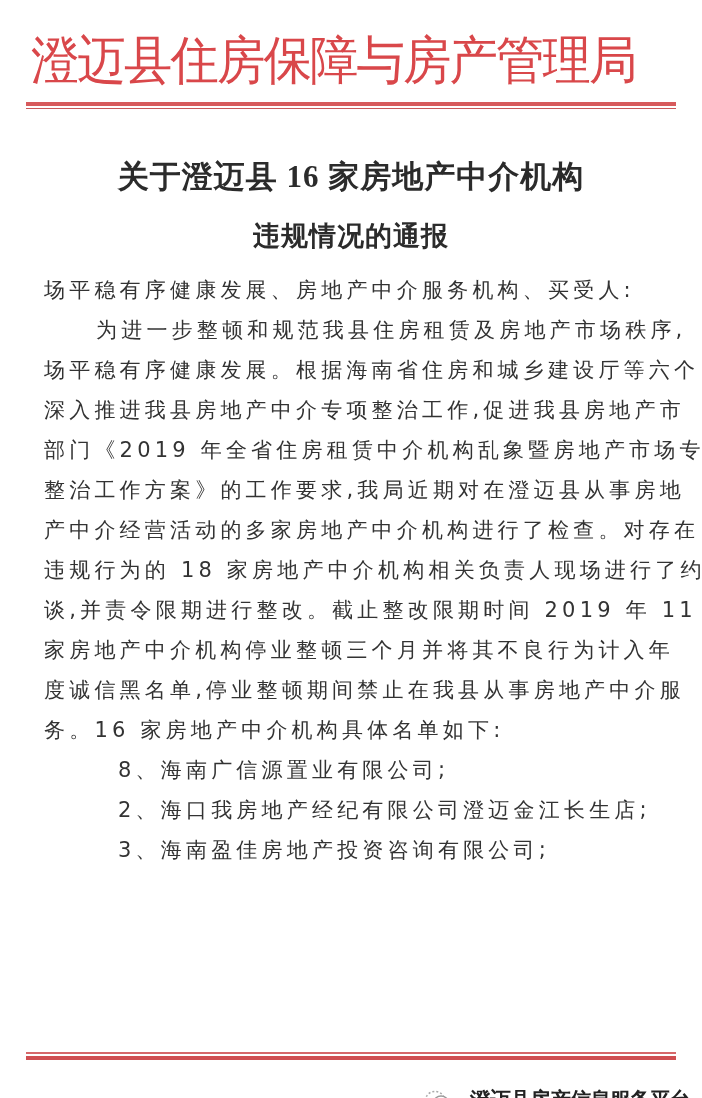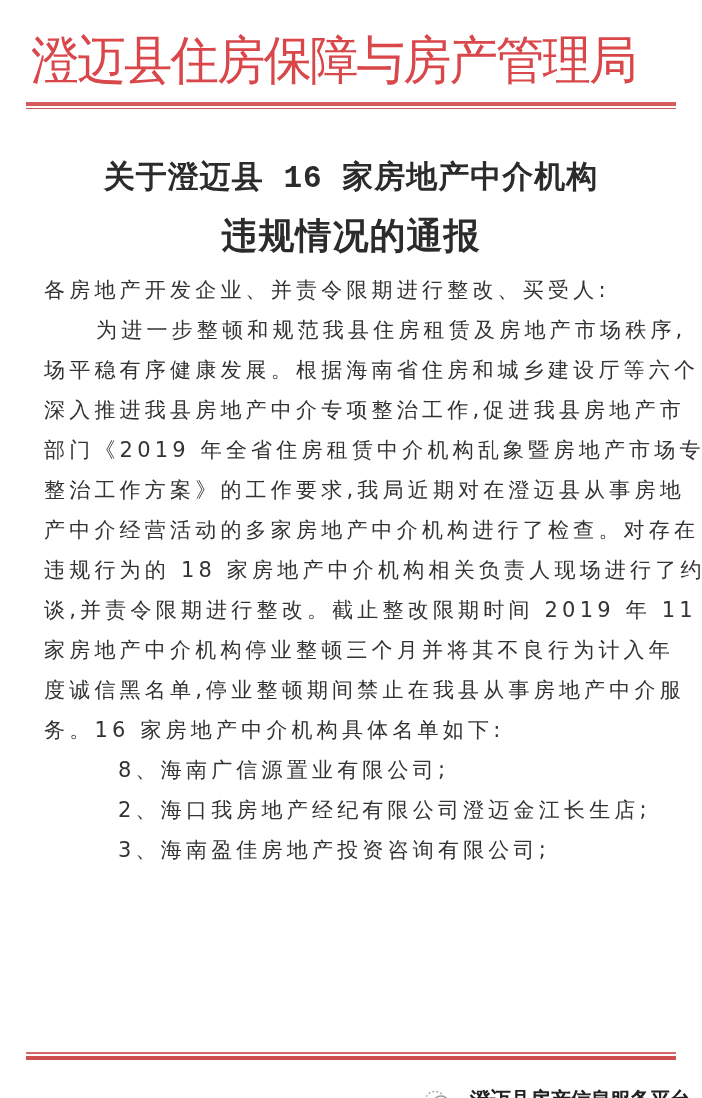--- a/index.html
+++ b/index.html
@@ -3,23 +3,23 @@
 <meta charset="utf-8">
 <style>
   html, body { margin:0; padding:0; background:#ffffff; }
   body { width:702px; height:1098px; position:relative; overflow:hidden; font-family:"DejaVu Serif", serif; color:#2a2a2a; }
   .letterhead { position:absolute; left:28px; top:28px; width:656px; height:66px; display:flex; align-items:center; justify-content:center; }
   .lh-title { font-family:"DejaVu Serif", serif; font-size:52px; color:#d9474a; letter-spacing:-2px; white-space:nowrap; font-weight:normal; transform:scaleX(0.93); transform-origin:left center; }
   .rule { position:absolute; left:26px; width:650px; }
   .rule .thick { height:4px; background:#d75a5c; }
   .rule .gap { height:2px; background:#fff; }
   .rule .thin { height:1px; background:#c9585a; }
-  .title { position:absolute; left:0; width:702px; text-align:center; font-family:Liberation Mono, monospace; font-weight:bold; color:#2b2b2b; }
+  .title { position:absolute; left:0; width:702px; text-align:center; font-family:Liberation Serif, serif; font-weight:bold; color:#2b2b2b; }
   .t1 { top:156px; font-size:31px; letter-spacing:1px; }
-  .t2 { top:212px; font-size:36px; letter-spacing:1px; }
+  .t2 { top:218px; font-size:27px; letter-spacing:1px; }
   .body { position:absolute; left:44px; top:270px; width:640px; font-family:"DejaVu Sans", sans-serif; font-size:21px; line-height:40px; letter-spacing:4.2px; color:#333; }
   .line { white-space:nowrap; height:40px; }
   .indent { padding-left:52px; }
   .item { padding-left:74px; }
   .footer { position:absolute; left:26px; top:1052px; width:650px; }
   .wm { position:absolute; left:420px; top:1050px; display:flex; align-items:center; gap:20px; background:rgba(255,255,255,0.85); padding:0 4px;margin-top:36px; }
   .wm-icon { width:26px; height:22px; position:relative; }
   .wm-text { font-family:"DejaVu Sans", sans-serif; font-size:21px; color:#222; letter-spacing:-1px; font-weight:bold; }
 </style>
 </head>
@@ -32,21 +32,21 @@
 <div class="rule" style="top:102px;">
   <div class="thick"></div>
     <div class="gap"></div>
     <div class="thin"></div>
 </div>
 
 <div class="title t1">关于澄迈县 16 家房地产中介机构</div>
 <div class="title t2">违规情况的通报</div>
 
 <div class="body">
-  <div class="line">各房地产开发企业、并责令限期进行整改、买受人:</div>
+  <div class="line">场平稳有序健康发展、房地产中介服务机构、买受人:</div>
   <div class="line indent">为进一步整顿和规范我县住房租赁及房地产市场秩序,</div>
   <div class="line">场平稳有序健康发展。根据海南省住房和城乡建设厅等六个</div>
   <div class="line">深入推进我县房地产中介专项整治工作,促进我县房地产市</div>
   <div class="line">部门《2019 年全省住房租赁中介机构乱象暨房地产市场专项</div>
   <div class="line">整治工作方案》的工作要求,我局近期对在澄迈县从事房地</div>
   <div class="line">产中介经营活动的多家房地产中介机构进行了检查。对存在</div>
   <div class="line">违规行为的 18 家房地产中介机构相关负责人现场进行了约</div>
   <div class="line">谈,并责令限期进行整改。截止整改限期时间 2019 年 11 月</div>
   <div class="line">家房地产中介机构停业整顿三个月并将其不良行为计入年</div>
   <div class="line">度诚信黑名单,停业整顿期间禁止在我县从事房地产中介服</div>

